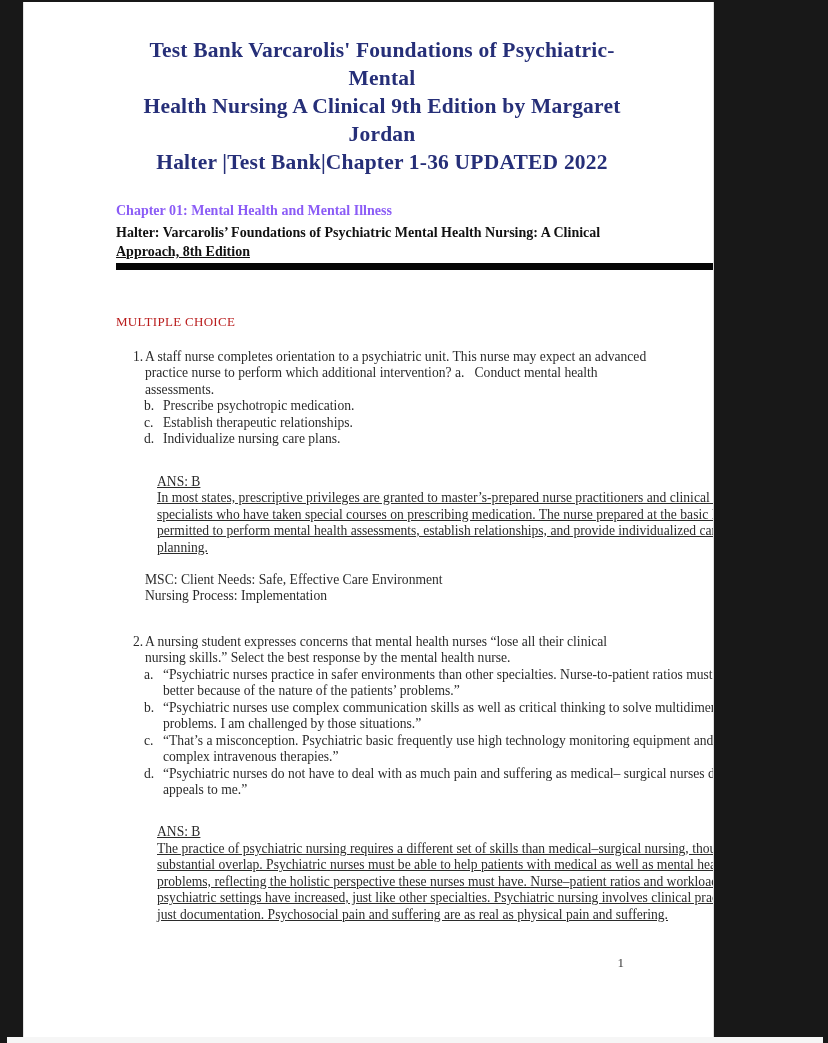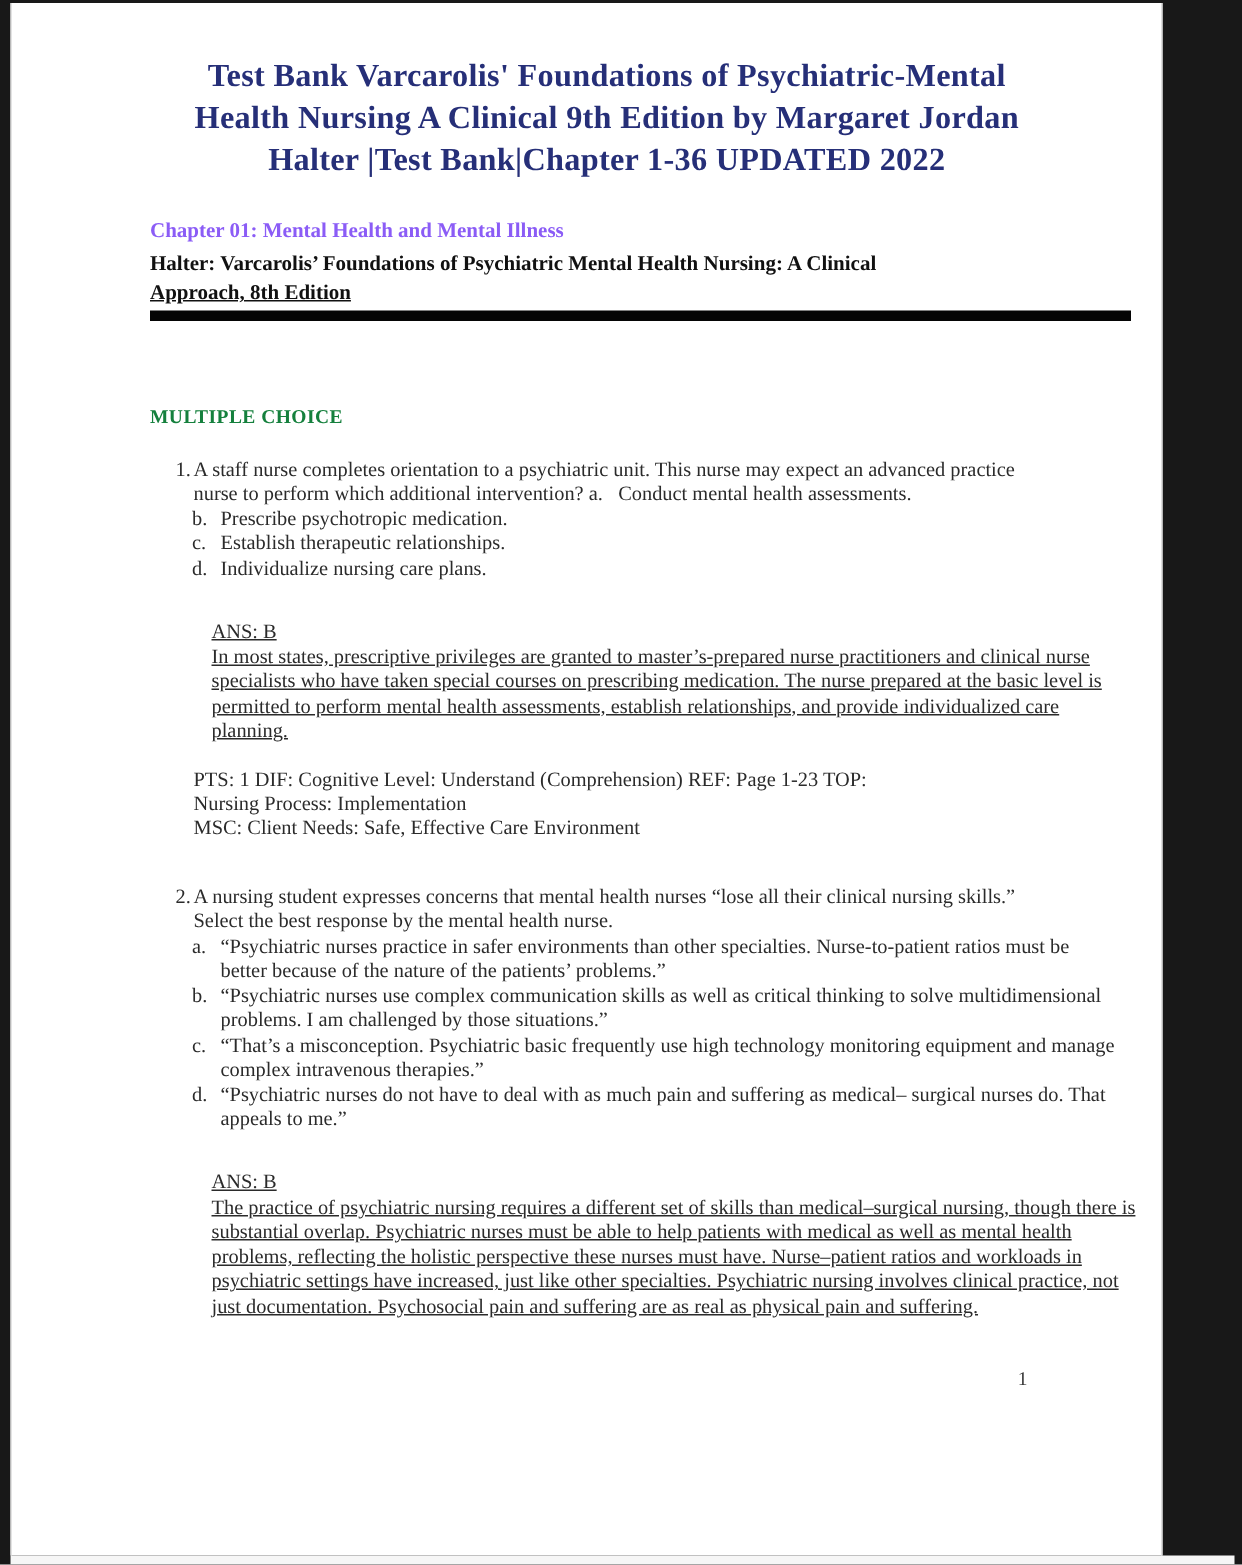--- a/index.html
+++ b/index.html
@@ -6,23 +6,23 @@
   body {
     width: 828px;
     height: 1043px;
     position: relative;
     background: #181818;
     font-family: "Liberation Serif", "DejaVu Serif", serif;
     overflow: hidden;
   }
   .page {
     position: absolute;
-    left: 7px;
+    left: 23px;
     top: 2px;
-    width: 768px;
+    width: 691px;
     height: 1035px;
     background: #ffffff;
     border-left: 1px solid #e3e3e3;
     border-right: 1px solid #dedede;
     box-sizing: border-box;
     padding: 34px 65px 0 92px;
     overflow: hidden;
   }
   .bottom-strip {
     position: absolute;
@@ -56,25 +56,25 @@
     color: #111111;
   }
   .book-heading .underlined { text-decoration: underline; }
   .black-bar {
     margin-top: 2px;
     width: 654px;
     height: 7px;
     background: #050505;
   }
   .section-heading {
-    margin-top: 56px;
+    margin-top: 44px;
     font-size: 13px;
     line-height: 16px;
-    font-weight: bold;
-    color: #15803d;
+    font-weight: normal;
+    color: #b91c1c;
     letter-spacing: 0.3px;
   }
   .body-text { font-size: 13.6px; line-height: 16.45px; color: #2b2b2b; }
   .question { margin-top: 19px; }
   .question.second { margin-top: 29px; }
   .q-row { display: flex; }
   .q-num {
     width: 12px;
     margin-left: 17px;
     flex: 0 0 auto;
@@ -146,23 +146,22 @@
       </div>
     </div>
     <div class="q-row">
       <div class="q-gap"></div>
       <div style="width:100%">
         <div class="answer-block">
           <div class="answer-label">ANS: B</div>
           <div class="rationale">In most states, prescriptive privileges are granted to master’s-prepared nurse practitioners and clinical nurse specialists who have taken special courses on prescribing medication. The nurse prepared at the basic level is permitted to perform mental health assessments, establish relationships, and provide individualized care planning.</div>
         </div>
         <div class="meta-block">
-          <div class="meta-line">PTS: 1 DIF: Cognitive Level: Understand (Comprehension) REF: Page 1-23 TOP:</div>
+          <div class="meta-line">MSC: Client Needs: Safe, Effective Care Environment</div>
           <div class="meta-line">Nursing Process: Implementation</div>
-          <div class="meta-line">MSC: Client Needs: Safe, Effective Care Environment</div>
         </div>
       </div>
     </div>
   </div>
 
   <div class="question second body-text">
     <div class="q-row">
       <div class="q-num">2.</div>
       <div class="q-text">A nursing student expresses concerns that mental health nurses “lose all their clinical nursing skills.” Select the best response by the mental health nurse.</div>
     </div>

